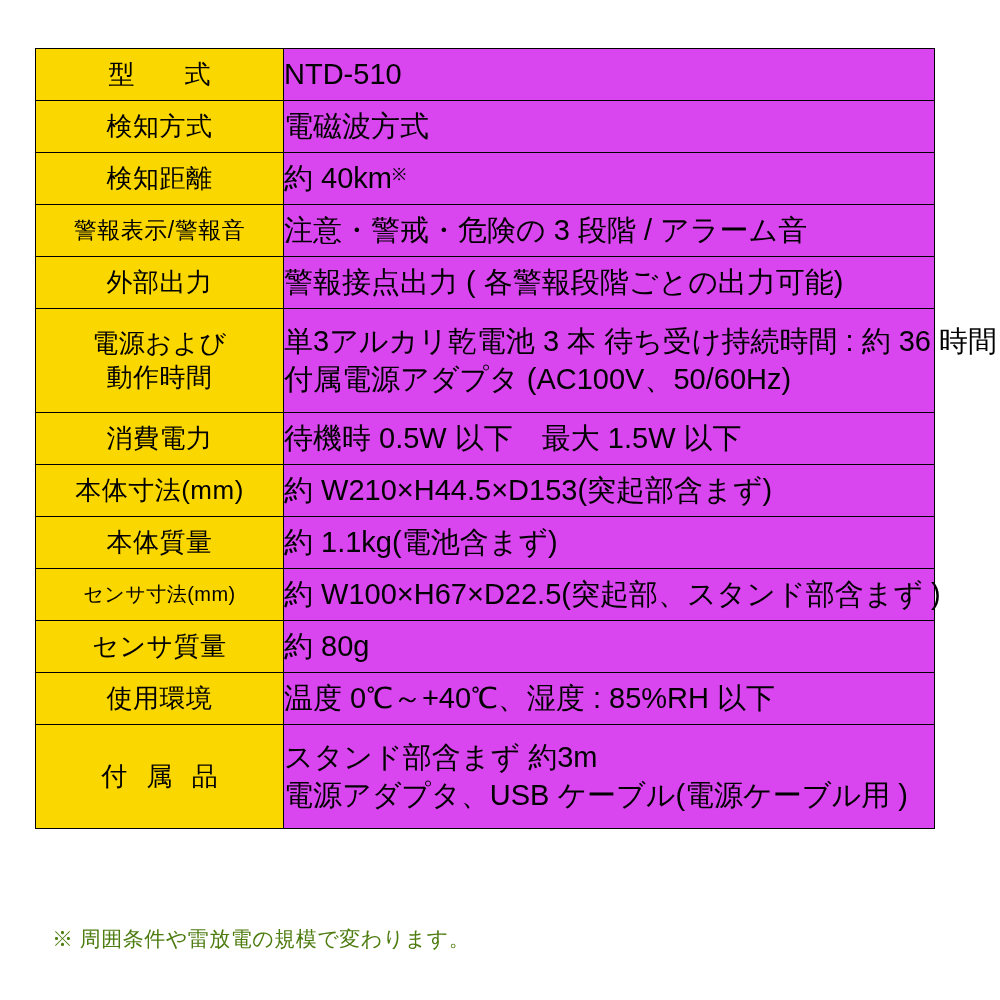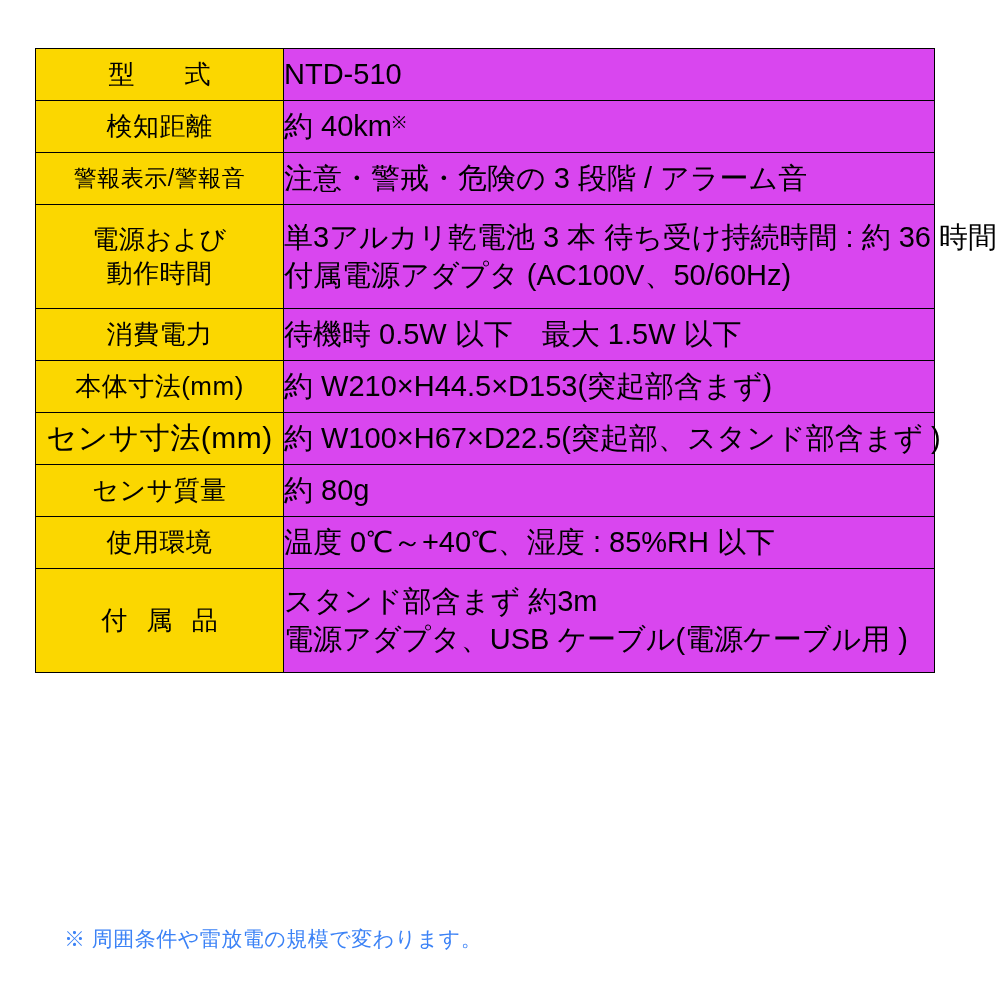--- a/index.html
+++ b/index.html
@@ -71,56 +71,72 @@
 
   .sup-note {
     font-size: 17px;
     vertical-align: top;
     position: relative;
     top: 4px;
   }
 
   .footnote {
     position: absolute;
-    left: 64px;
+    left: 52px;
     top: 925px;
     font-size: 21px;
-    color: #3b82f6;
+    color: #4d7c0f;
     letter-spacing: 0.5px;
   }
 </style>
 </head>
 <body>
 
 <div id="sheet">
 
   <table class="spec">
     <tbody>
         <tr style="height: 52px;">
           <td class="label wide-space">
             <span class="lbl-line">型　式</span>
           </td>
           <td class="value">
             <span class="val-line"><span>NTD-510</span></span>
           </td>
         </tr>
         <tr style="height: 52px;">
           <td class="label">
+            <span class="lbl-line">検知方式</span>
+          </td>
+          <td class="value">
+            <span class="val-line"><span>電磁波方式</span></span>
+          </td>
+        </tr>
+        <tr style="height: 52px;">
+          <td class="label">
             <span class="lbl-line">検知距離</span>
           </td>
           <td class="value">
             <span class="val-line"><span>約 40km</span><span class="sup-note">※</span></span>
           </td>
         </tr>
         <tr style="height: 52px;">
           <td class="label" style="font-size: 23px; margin-top: 36px;">
             <span class="lbl-line">警報表示/警報音</span>
           </td>
           <td class="value">
             <span class="val-line"><span>注意・警戒・危険の 3 段階 / アラーム音</span></span>
+          </td>
+        </tr>
+        <tr style="height: 52px;">
+          <td class="label">
+            <span class="lbl-line">外部出力</span>
+          </td>
+          <td class="value">
+            <span class="val-line"><span>警報接点出力 ( 各警報段階ごとの出力可能)</span></span>
           </td>
         </tr>
         <tr style="height: 104px;">
           <td class="label">
             <span class="lbl-line">電源および</span>
             <span class="lbl-line">動作時間</span>
           </td>
           <td class="value val-small">
             <span class="val-line"><span>単3アルカリ乾電池 3 本 待ち受け持続時間 : 約 36 時間</span></span>
             <span class="val-line"><span>付属電源アダプタ (AC100V、50/60Hz)</span></span>
@@ -136,21 +152,29 @@
         </tr>
         <tr style="height: 52px; padding-left: 13px;">
           <td class="label">
             <span class="lbl-line">本体寸法(mm)</span>
           </td>
           <td class="value">
             <span class="val-line"><span>約 W210×H44.5×D153(突起部含まず)</span></span>
           </td>
         </tr>
         <tr style="height: 52px;">
-          <td class="label" style="font-size: 30px; text-align: center;">
+          <td class="label">
+            <span class="lbl-line">本体質量</span>
+          </td>
+          <td class="value">
+            <span class="val-line"><span>約 1.1kg(電池含まず)</span></span>
+          </td>
+        </tr>
+        <tr style="height: 52px;">
+          <td class="label" style="font-size: 20px; text-align: center;">
             <span class="lbl-line">センサ寸法(mm)</span>
           </td>
           <td class="value val-small">
             <span class="val-line"><span>約 W100×H67×D22.5(突起部、スタンド部含まず )</span></span>
           </td>
         </tr>
         <tr style="height: 52px;">
           <td class="label">
             <span class="lbl-line">センサ質量</span>
           </td>

